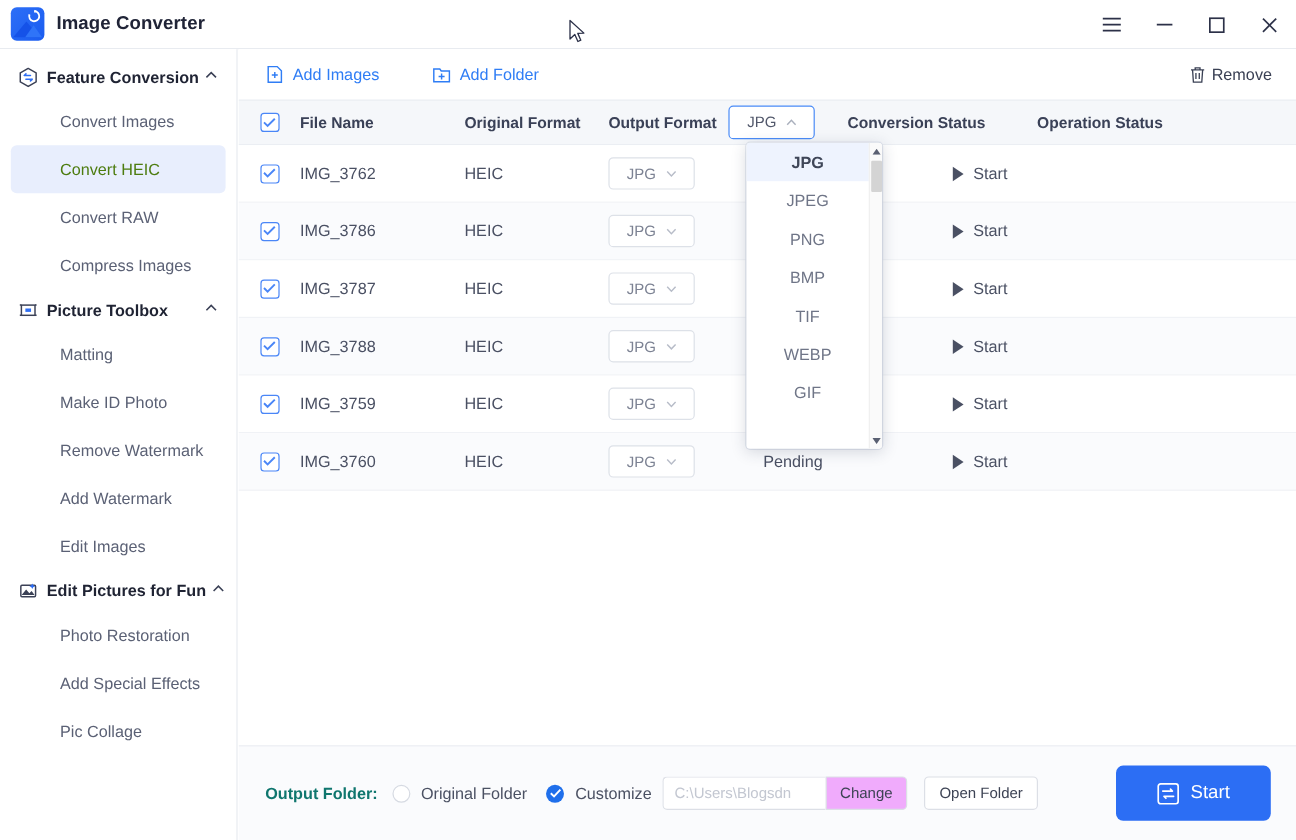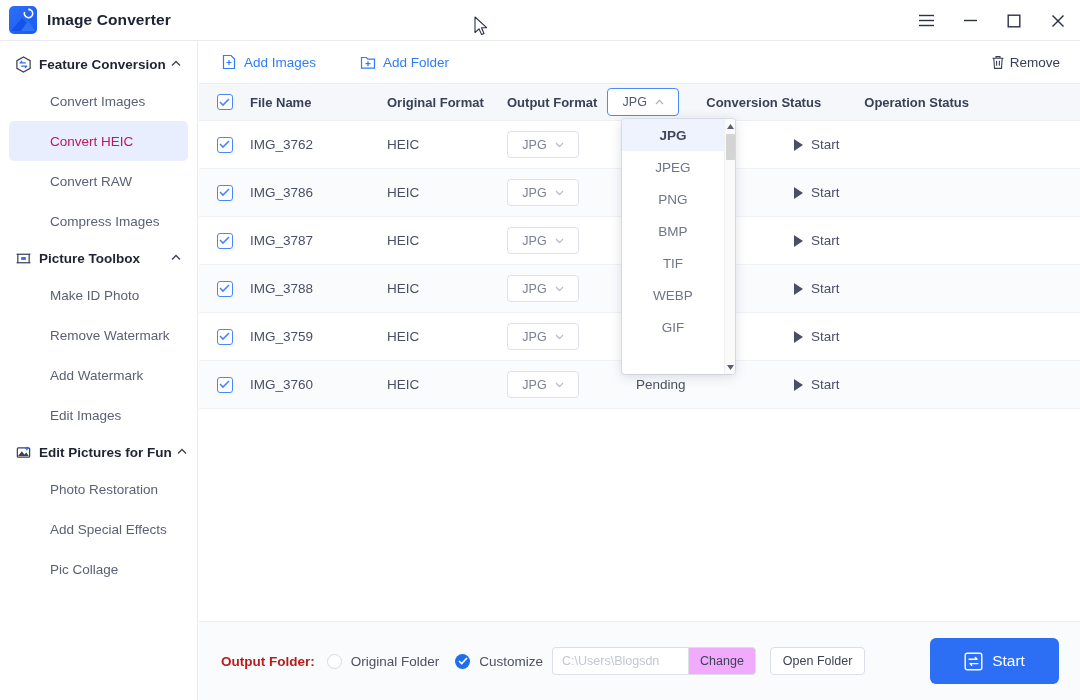--- a/index.html
+++ b/index.html
@@ -77,21 +77,21 @@
   }
   .sec-icon { width: 17px; height: 17px; margin-right: 7px; flex: none; }
   .sec-caret { margin-left: auto; margin-right: 16px; color: #3b4156; font-size: 10px; line-height: 1; }
   .sec-head.wide .sec-caret { margin-right: 10px; }
   .nav-item {
     height: 40px; display: flex; align-items: center;
     margin: 0 9px; padding-left: 41px;
     font-size: 13.5px; color: #5b6175;
     border-radius: 5px;
   }
-  .nav-item.active { background: #e8eefd; color: #be185d; }
+  .nav-item.active { background: #e8eefd; color: #4d7c0f; }
 
   
   .main {
     position: absolute; left: 199px; top: 41px;
     width: 881px; height: 659px; background: #ffffff;
   }
   .toolbar {
     height: 42px; display: flex; align-items: center;
     padding: 0 0 0 22px; position: relative;
   }
@@ -200,21 +200,21 @@
 
   
   .bottombar {
     position: absolute; left: 0; bottom: 0;
     width: 881px; height: 79px;
     background: #fafbfd;
     border-top: 1px solid #ebeef3;
     display: flex; align-items: center;
     padding-left: 22px;
   }
-  .of-label { font-size: 13.5px; font-weight: bold; color: #b91c1c; margin-right: 12px; }
+  .of-label { font-size: 13.5px; font-weight: bold; color: #0f766e; margin-right: 12px; }
   .radio {
     width: 15px; height: 15px; border-radius: 50%;
     border: 1.5px solid #d6dae2; background: #fff; flex: none;
   }
   .radio.on {
     border: none; background: #1f6feb;
     display: flex; align-items: center; justify-content: center;
   }
   .radio-label { font-size: 13.5px; color: #4b5163; margin: 0 16px 0 9px; }
   .path-box {
@@ -328,20 +328,23 @@
         <rect x="3" y="4.5" width="12" height="9" fill="none" stroke="#3b4156" stroke-width="1.3"></rect>
         <rect x="6.5" y="7.5" width="5" height="3" fill="#2f6ff4"></rect>
         <path d="M3 4.5 H1.6 M3 13.5 H1.6 M15 4.5 H16.4 M15 13.5 H16.4" stroke="#3b4156" stroke-width="1.3"></path>
       </svg>
       <span>Picture Toolbox</span>
       <span class="sec-caret">
         <svg width="10" height="7" viewBox="0 0 10 7">
             <path d="M1 5.5 L5 1.5 L9 5.5" fill="none" stroke="#3b4156" stroke-width="1.3"></path>
           </svg>
       </span>
+    </div>
+    <div class="nav-item">
+      <span>Matting</span>
     </div>
     <div class="nav-item">
       <span>Make ID Photo</span>
     </div>
     <div class="nav-item">
       <span>Remove Watermark</span>
     </div>
     <div class="nav-item">
       <span>Add Watermark</span>
     </div>

